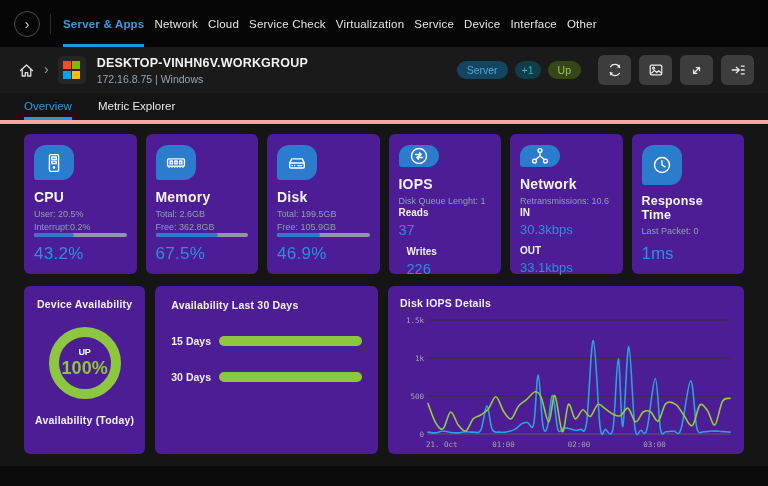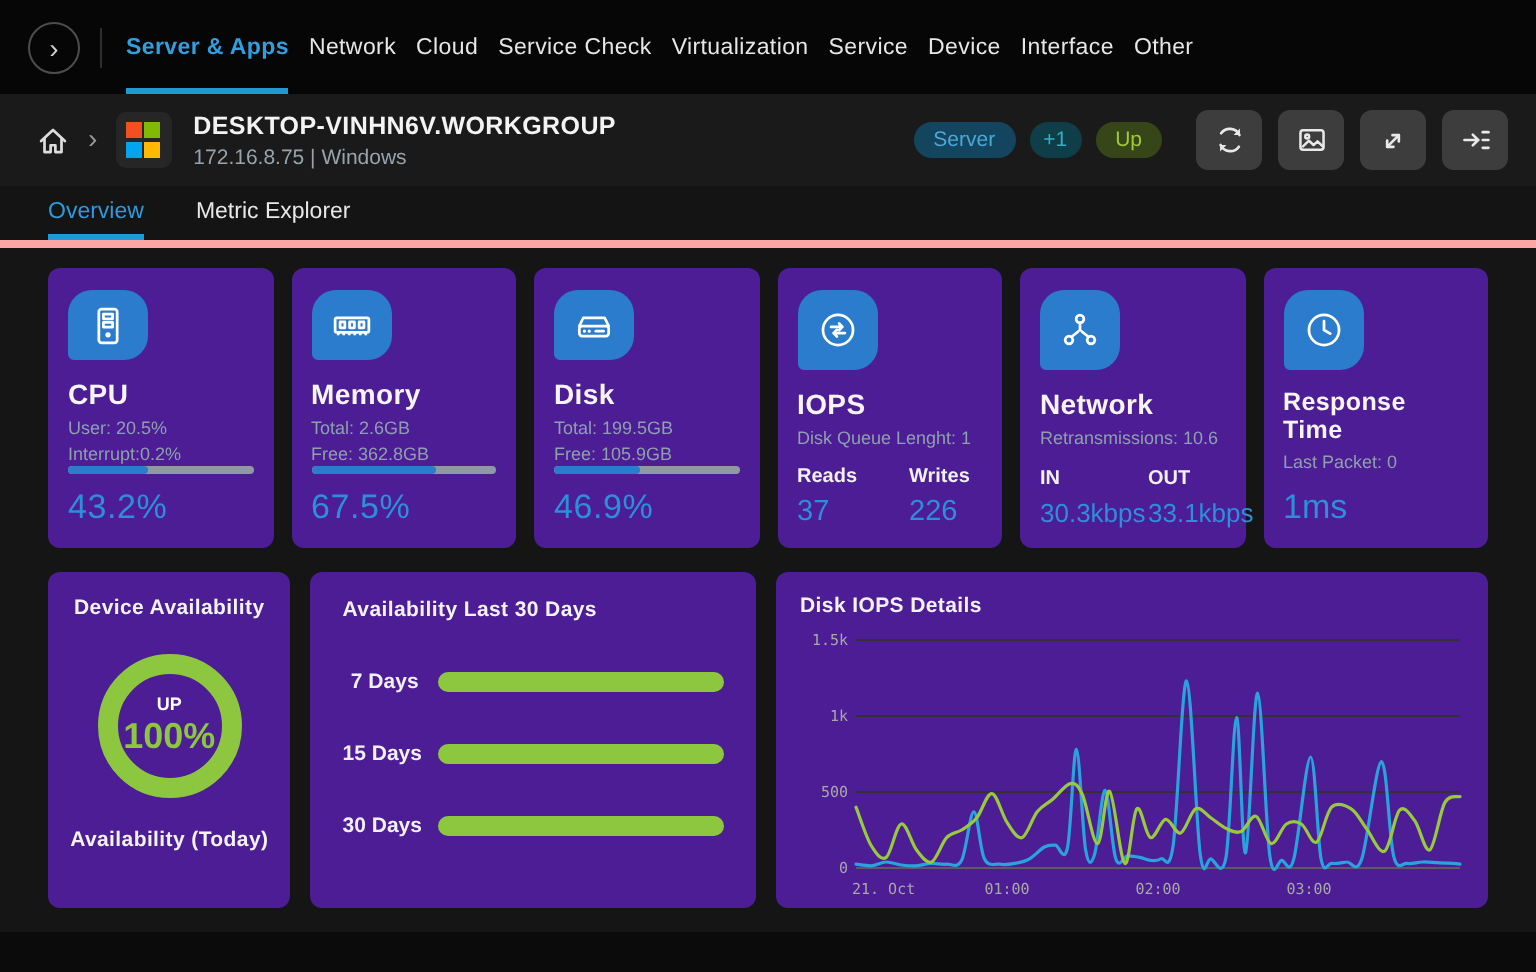--- a/index.html
+++ b/index.html
@@ -50,21 +50,21 @@
   .cards-row { display:flex; gap:9px; }
   .card { background:#4c1d95; border-radius:6px; }
   .m-card { width:112.5px; height:140px; padding:11px 10px 10px; display:flex; flex-direction:column; }
   .icon-tile { width:40px; height:40px; background:#2b7ccc; border-radius:12px 12px 12px 3px;
     display:flex; align-items:center; justify-content:center; color:#fff; }
   .card-title { font-size:14px; font-weight:bold; color:#f4f4f4; margin-top:9px; letter-spacing:.2px; }
   .card-sub { font-size:9px; color:#8da0ad; margin-top:3px; line-height:1.35; }
   .pbar { height:4px; background:#8e99a4; border-radius:2px; margin-top:auto; overflow:hidden; }
   .pbar-fill { height:100%; background:#2b7ccc; border-radius:2px; }
   .pct { font-size:17px; color:#2d8fd9; margin-top:7px; letter-spacing:.3px; }
-  .cols { display:flex; margin-top:auto; gap:8px; }
+  .cols { display:flex; margin-top:auto; gap:8px;flex-direction:column; }
   .col { min-width:40px; }
   .col-label { font-size:10px; font-weight:bold; color:#f0f0f0; }
   .col-value { font-size:14.5px; color:#2d8fd9; margin-top:4px; }
   .col-value.small { font-size:13px; }
   .single-value { font-size:17px; color:#2d8fd9; margin-top:auto; }
 
   
   .row2 { display:flex; gap:10px; margin-top:12px; }
   .donut-card { width:122px; height:168px; padding:12px 8px; text-align:center; }
   .small-title { font-size:10.5px; font-weight:bold; color:#f2f2f2; letter-spacing:.2px; }
@@ -299,26 +299,20 @@
             <div class="donut-val">100%</div>
           </div>
         </div>
         <div class="small-title">Availability (Today)</div>
       </section>
 
       <section class="card bars-card">
         <div class="small-title">Availability Last 30 Days</div>
         <div id="bars-rows">
             <div class="bar-row">
-              <div class="bar-label">7 Days</div>
-              <div class="bar-track">
-                <div class="bar-fill" style="width: 100%;"></div>
-              </div>
-            </div>
-            <div class="bar-row">
               <div class="bar-label">15 Days</div>
               <div class="bar-track">
                 <div class="bar-fill" style="width: 100%;"></div>
               </div>
             </div>
             <div class="bar-row">
               <div class="bar-label">30 Days</div>
               <div class="bar-track">
                 <div class="bar-fill" style="width: 100%;"></div>
               </div>

